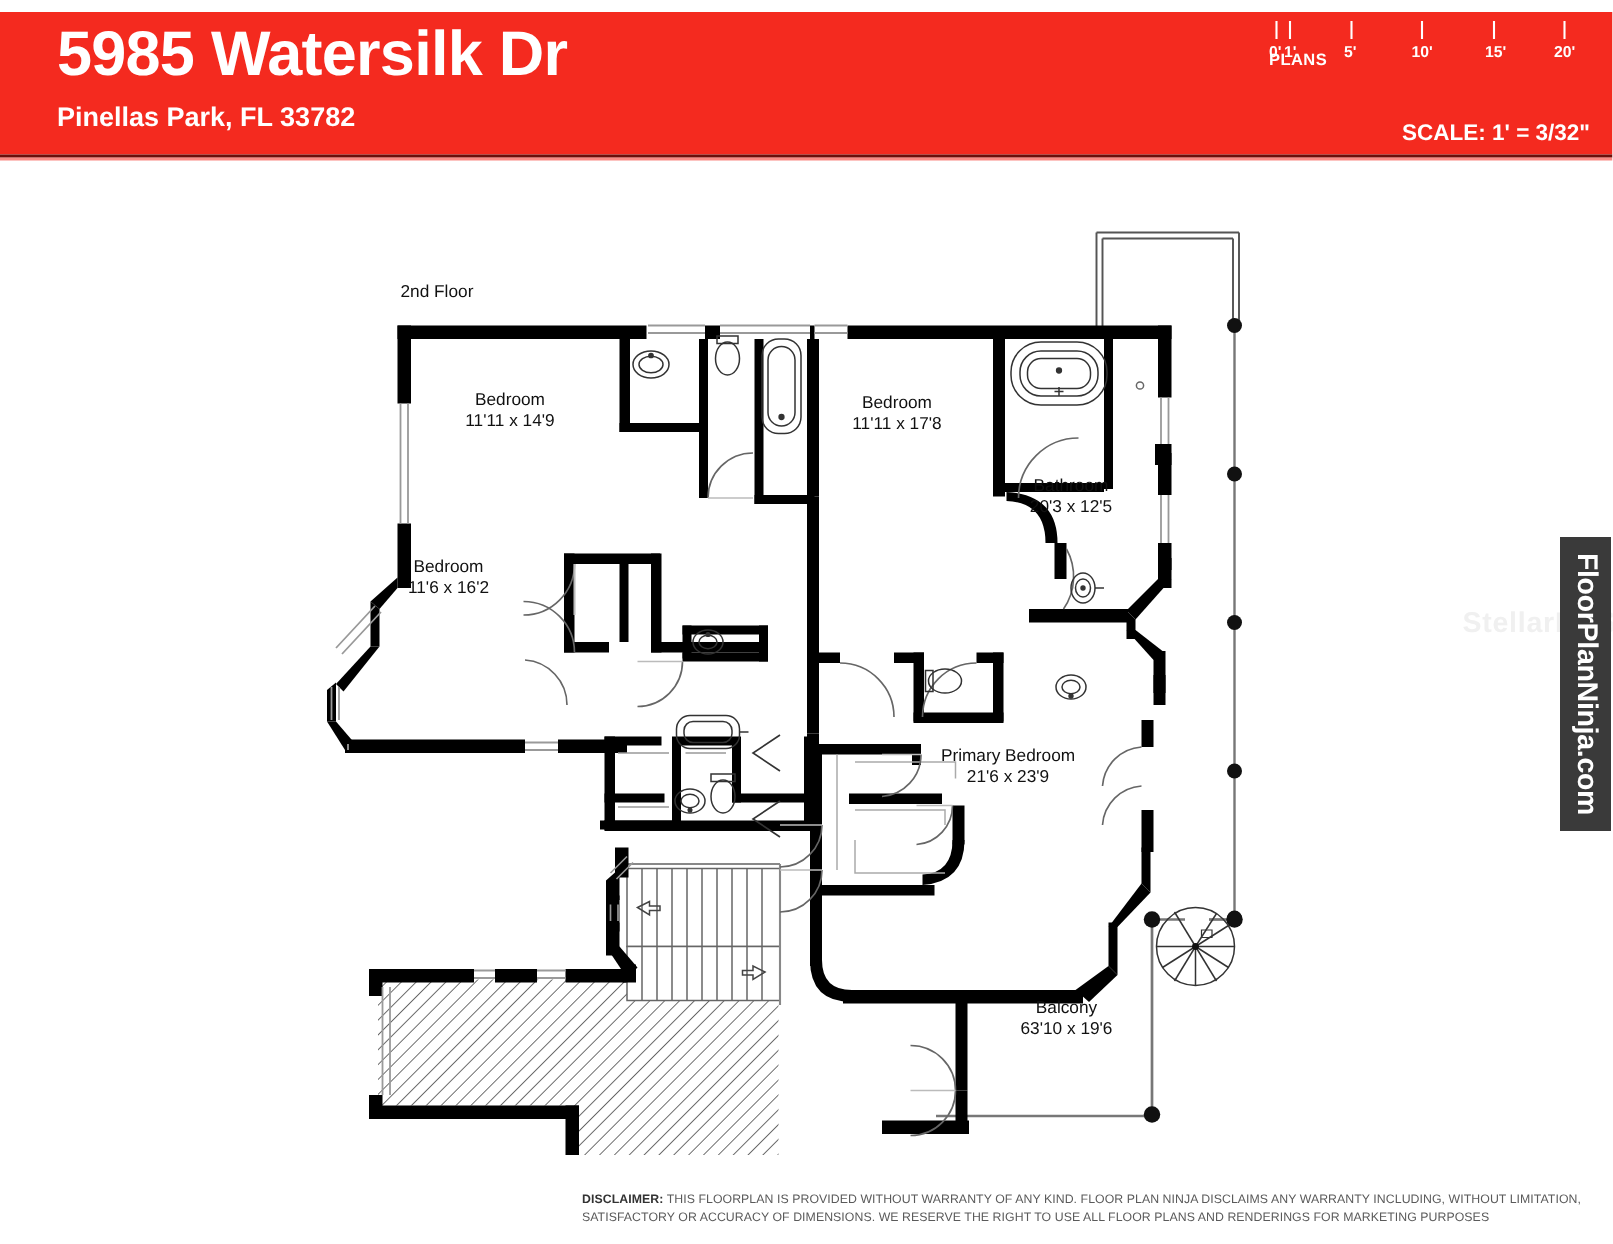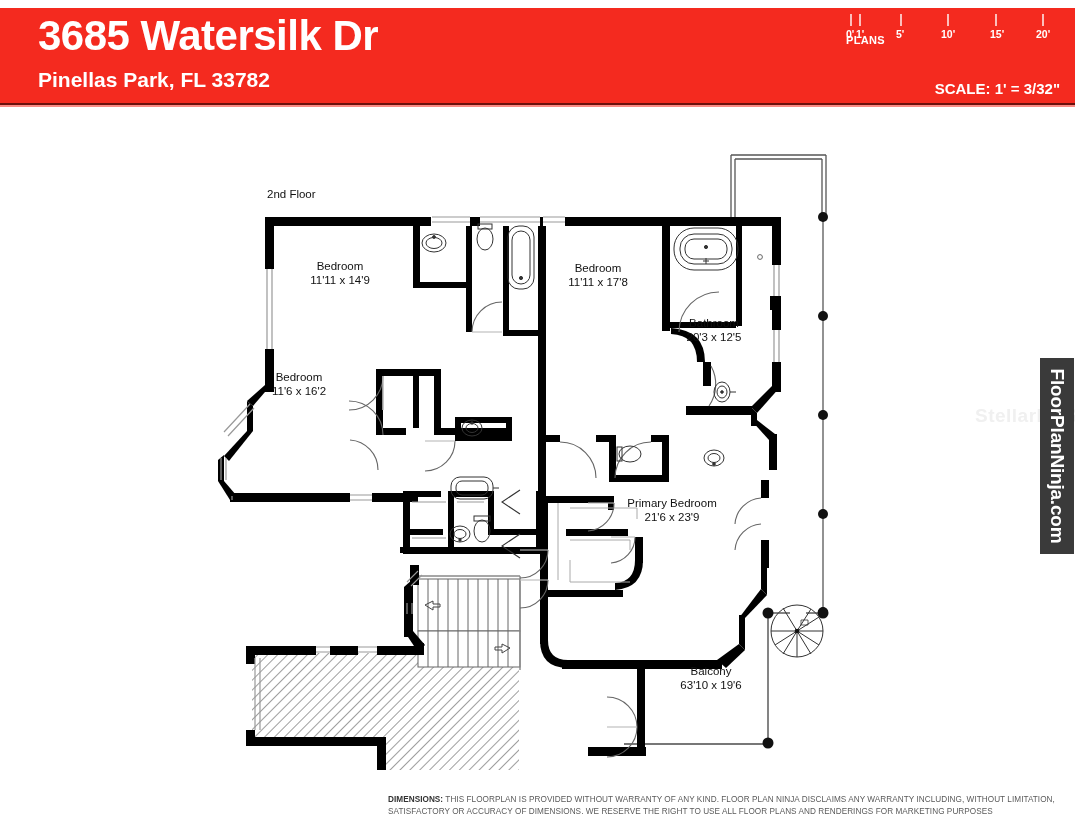--- a/index.html
+++ b/index.html
@@ -22,21 +22,21 @@
   .banner-underline2{
     position:absolute;left:0;top:105px;width:1075px;height:2px;background:#f42a1f;opacity:.55;
   }
   .addr-title{
     position:absolute;left:38px;top:14px;
     color:#ffffff;font-size:42px;font-weight:bold;letter-spacing:-.5px;
     line-height:1.05;white-space:nowrap;
   }
   .addr-sub{
     position:absolute;left:38px;top:68px;
-    color:#ffffff;font-size:21px;font-weight:bold;white-space:nowrap;
+    color:#ffffff;font-size:18px;font-weight:bold;white-space:nowrap;
   }
 
   
   .scalebar{position:absolute;left:845px;top:14px;width:215px;height:40px;}
   .scalebar svg{display:block;}
   .feet-label{
     position:absolute;left:846px;top:34px;color:#fff;font-size:11px;font-weight:bold;
     letter-spacing:.3px;
   }
   .scale-text{
@@ -78,21 +78,21 @@
 </style>
 </head>
 <body>
 
 <div class="page">
 
   <div class="banner"></div>
   <div class="banner-underline"></div>
   <div class="banner-underline2"></div>
 
-  <div class="addr-title">3685 Watersilk Dr</div>
+  <div class="addr-title">5985 Watersilk Dr</div>
   <div class="addr-sub">Pinellas Park, FL 33782</div>
 
   <div class="scalebar">
     <svg width="215" height="40" viewBox="0 0 215 40">
       <g stroke="#ffffff" stroke-width="1.4">
         <line x1="6" y1="0" x2="6" y2="12"></line>
         <line x1="15" y1="0" x2="15" y2="12"></line>
         <line x1="56" y1="0" x2="56" y2="12"></line>
         <line x1="103" y1="0" x2="103" y2="12"></line>
         <line x1="151" y1="0" x2="151" y2="12"></line>
@@ -562,17 +562,17 @@
     </svg>
   </div>
 
   <div class="mls-watermark">StellarMLS</div>
   <div class="side-tab">
     <span>FloorPlanNinja.com</span>
   </div>
 
 
   <div class="disclaimer">
-    <b>DIMENSIONS:</b>
+    <b>DISCLAIMER:</b>
     <span>THIS FLOORPLAN IS PROVIDED WITHOUT WARRANTY OF ANY KIND. FLOOR PLAN NINJA DISCLAIMS ANY WARRANTY INCLUDING, WITHOUT LIMITATION, SATISFACTORY OR ACCURACY OF DIMENSIONS. WE RESERVE THE RIGHT TO USE ALL FLOOR PLANS AND RENDERINGS FOR MARKETING PURPOSES</span>
   </div>
 
 </div>
 
 </body></html>

